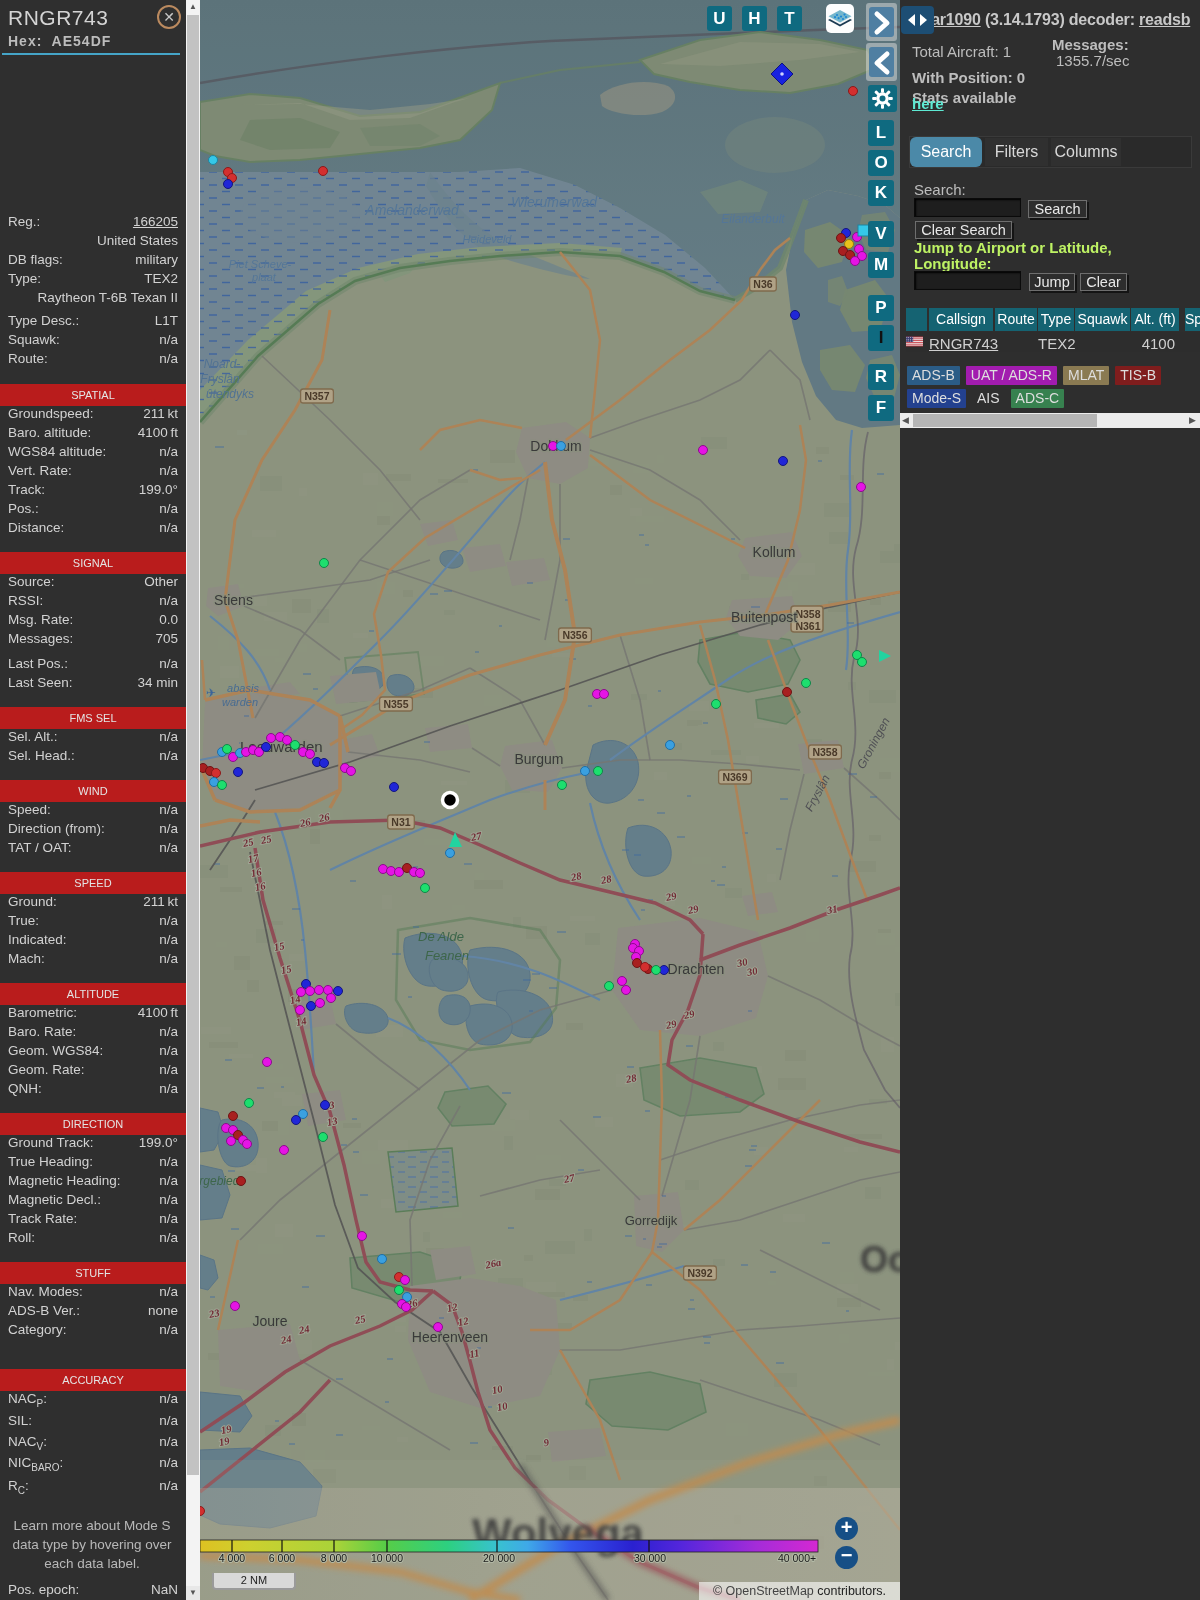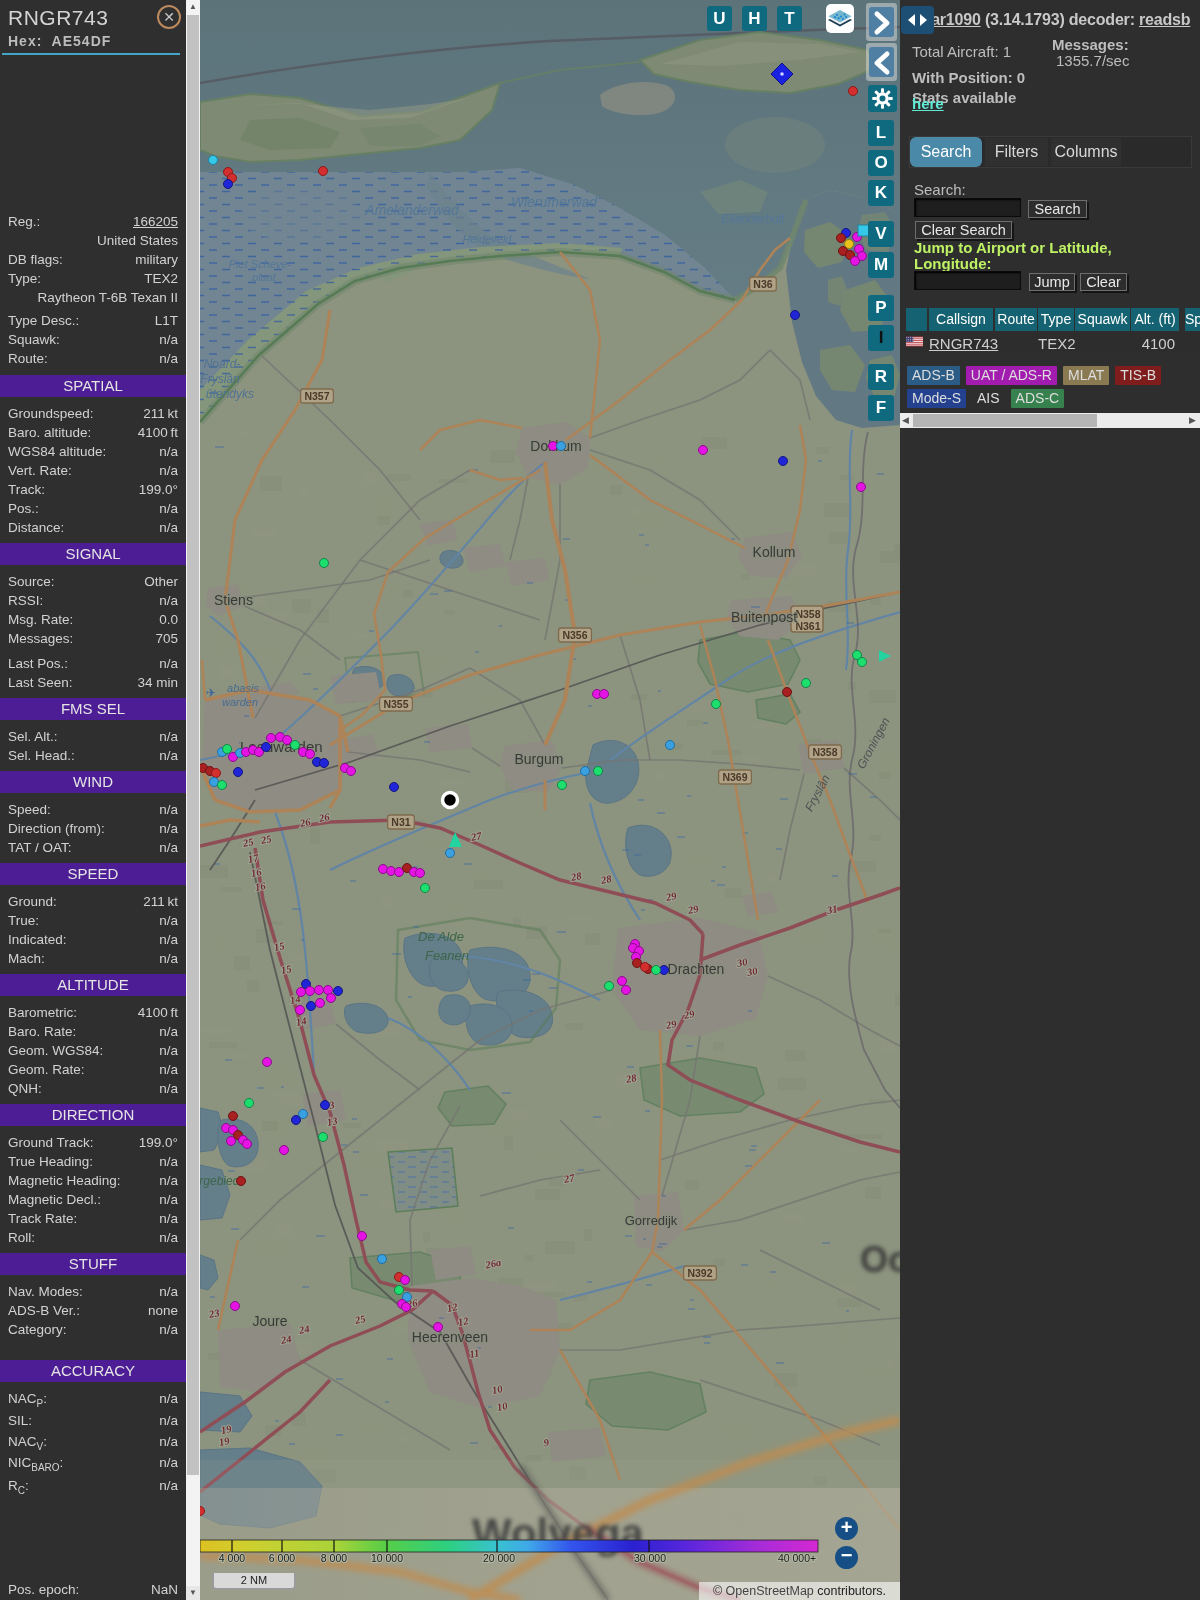--- a/index.html
+++ b/index.html
@@ -1,20 +1,20 @@
 <!DOCTYPE html>
 <html><head><meta charset="utf-8">
 <style>
 *{margin:0;padding:0;box-sizing:border-box}
 body{width:1200px;height:1600px;position:relative;overflow:hidden;background:#2e2e2e;font-family:"Liberation Sans",sans-serif;}
 .abs{position:absolute}
 .row{position:absolute;left:8px;right:22px;height:19px;font-size:13.5px;color:#d2d2d2;}
 .row .lab{float:left}
 .row .val{float:right}
-.sech{position:absolute;left:0;width:186px;height:22px;background:#4c1d95;color:#e4e4e4;text-align:center;font-size:15px;line-height:22px;}
+.sech{position:absolute;left:0;width:186px;height:22px;background:#b91c1c;color:#e4e4e4;text-align:center;font-size:11px;line-height:22px;margin-top:9px;}
 sub{font-size:10px}
 .mbtn{position:absolute;width:26px;height:26px;background:#0f6a80;color:#fff;font-weight:bold;font-size:17px;text-align:center;line-height:26px;border-radius:3px;}
 .chip{display:inline-block;height:19px;line-height:19px;padding:0 5px;font-size:14px;color:#dedede;margin-right:6px;border-radius:1px}
 .btn3d{position:absolute;background:#2d2d2d;border:1px solid #6e6e6e;color:#e8e8e8;font-size:14.5px;text-align:center;box-shadow:2px 2px 0 rgba(0,0,0,0.55);}
 </style></head>
 <body>
 
 <div class="abs" style="left:0;top:0;width:200px;height:1600px;background:#2f2f2f">
 <div class="abs" style="left:8px;top:6px;font-size:21px;color:#d4d4d4;letter-spacing:0.5px">RNGR743</div>
 <div class="abs" style="left:157px;top:5px;width:24px;height:24px;border:2px solid #bb8a5f;border-radius:50%;color:#c8c8c8;text-align:center;line-height:21px;font-size:14px">✕</div>
@@ -218,20 +218,21 @@
       <span class="val">n/a</span>
     </div>
 <div class="row" style="top:1455px">
       <span class="lab">NIC<sub>BARO</sub>:</span>
       <span class="val">n/a</span>
     </div>
 <div class="row" style="top:1478px">
       <span class="lab">R<sub>C</sub>:</span>
       <span class="val">n/a</span>
     </div>
+<div class="abs" style="left:4px;top:1516px;width:176px;font-size:13.5px;line-height:19px;color:#b8b8b8;text-align:center">Learn more about Mode S data type by hovering over each data label.</div>
 <div class="row" style="top:1582px">
       <span class="lab">Pos. epoch:</span>
       <span class="val">NaN</span>
     </div>
 <div class="abs" style="left:186px;top:0;width:14px;height:1600px;background:#f3f3f3"></div>
 <div class="abs" style="left:186px;top:0;width:14px;height:14px;background:#f3f3f3;color:#555;font-size:8px;text-align:center;line-height:14px">▲</div>
 <div class="abs" style="left:187px;top:15px;width:12px;height:1460px;background:#c2c2c2"></div>
 <div class="abs" style="left:186px;top:1586px;width:14px;height:14px;background:#e8e8e8;color:#555;font-size:8px;text-align:center;line-height:14px">▼</div>
 </div>
 <div class="abs" style="left:200px;top:0;width:700px;height:1600px;overflow:hidden;background:#9aa38c">

